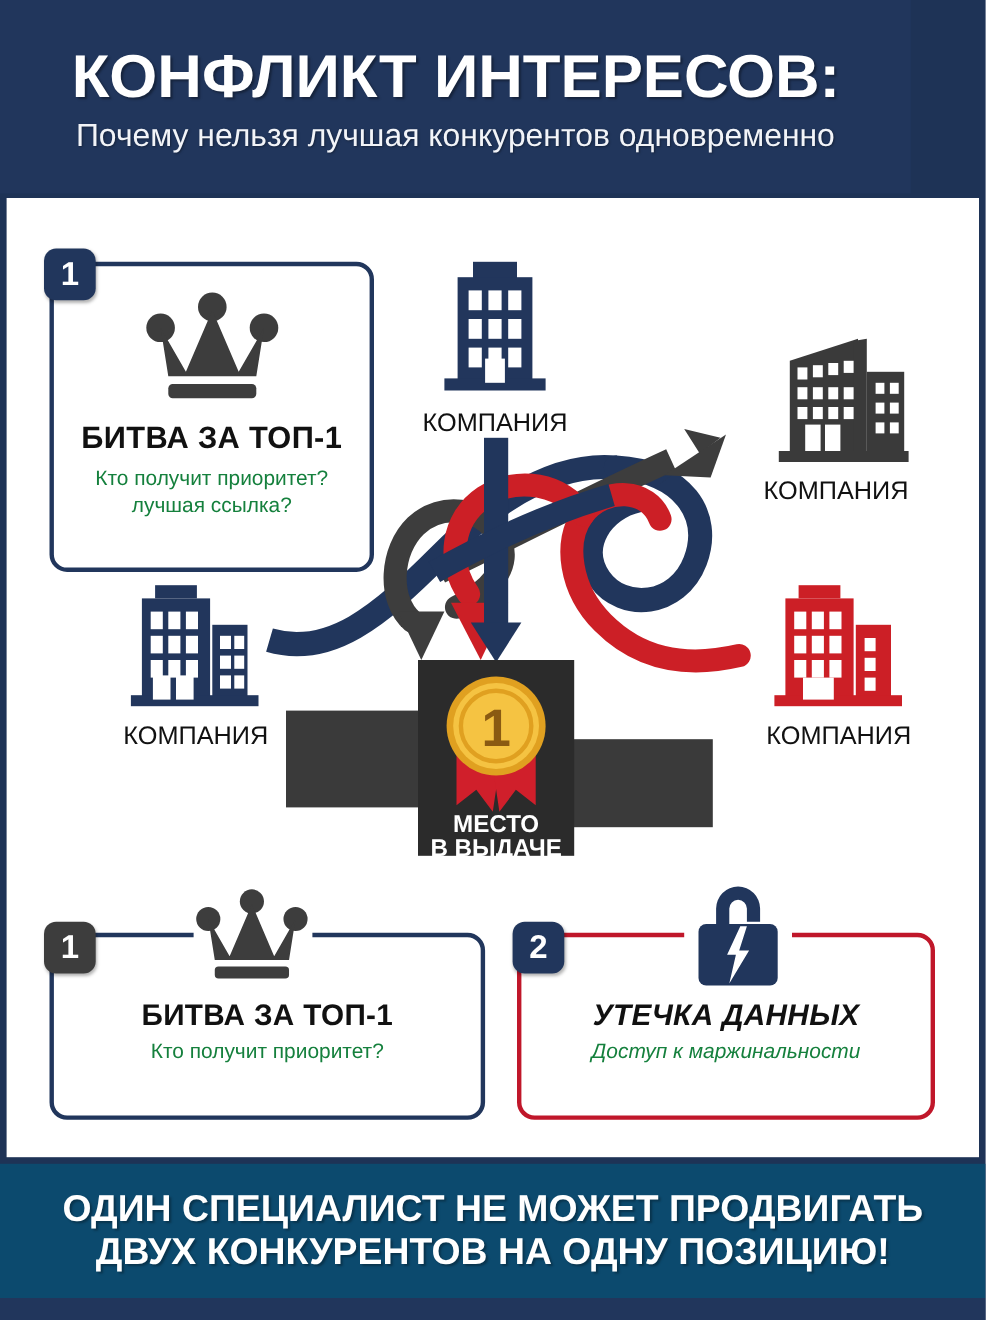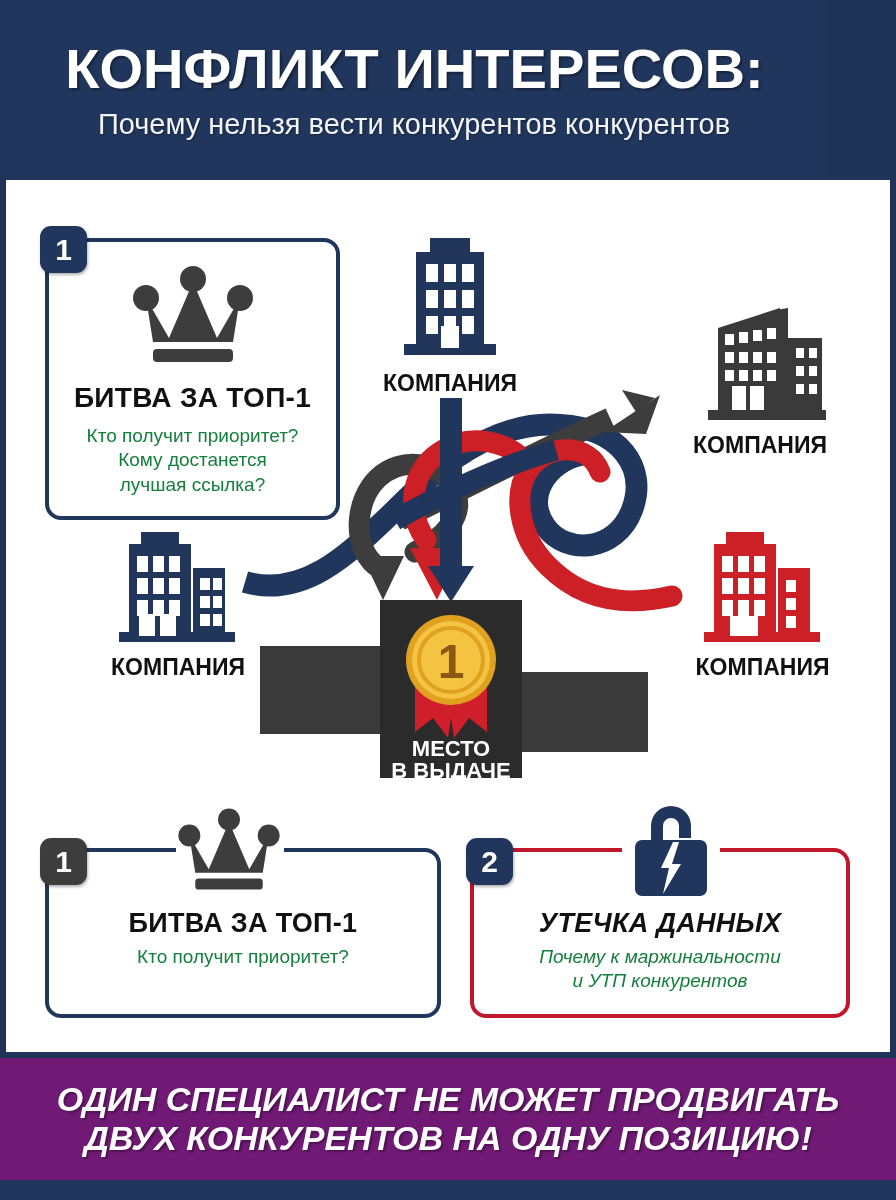--- a/index.html
+++ b/index.html
@@ -86,21 +86,21 @@
     position:absolute; left:0; right:0; top:140px;
   }
 
   
   .crown-wrap { position:absolute; }
   #crown-top { left:129px; top:264px; width:128px; height:100px; z-index:7; }
 
   
   .company { position:absolute; text-align:center; }
   .company-label {
-    font-size:23px; font-weight:bold; color:#111111;
+    font-size:23px; font-weight:normal; color:#111111;
     margin-top:2px; white-space:nowrap;
   }
   #company-top   { left:355px; top:236px; width:190px; }
   #company-right { left:655px; top:306px; width:210px; }
   #company-left  { left:78px;  top:528px; width:200px; }
   #company-bottomright { left:660px; top:528px; width:205px; }
 
   
   #arrow-layer {
     position:absolute; left:0; top:0; width:896px; height:1200px;
@@ -126,40 +126,40 @@
 
   #card-bl .card-inner, #card-br .card-inner {
     position:absolute; left:0; right:0; top:56px;
   }
   #card-bl .card-title, #card-br .card-title { font-size:27px; }
   #card-bl .card-body, #card-br .card-body { font-size:19px; margin-top:6px; }
 
   
   .footer {
     position:absolute; left:0; top:1058px; width:896px; height:122px;
-    background:#701a75;
-    display:flex; flex-direction:column; align-items:center; justify-content:center;font-style:italic;
+    background:#0c4a6e;
+    display:flex; flex-direction:column; align-items:center; justify-content:center;
   }
   .footer-line {
     color:#ffffff; font-size:34px; font-weight:bold;
     text-shadow:2px 2px 2px rgba(0,0,0,.30);
     line-height:1.15; white-space:nowrap;
     transform:scaleX(1.0);
   }
   .footer-strip {
     position:absolute; left:0; top:1180px; width:896px; height:20px;
     background:#21365c;
   }
 </style>
 </head>
 <body>
 
 <div class="header">
   <div class="header-title">КОНФЛИКТ ИНТЕРЕСОВ:</div>
-  <div class="header-sub">Почему нельзя вести конкурентов конкурентов</div>
+  <div class="header-sub">Почему нельзя лучшая конкурентов одновременно</div>
 </div>
 
 <div class="canvas"></div>
 
 <svg id="arrow-layer" viewBox="0 0 896 1200">
   <defs>
     <marker id="mk-navy" markerWidth="6" markerHeight="6" refX="3" refY="3" orient="auto">
       <path d="M0,0 L6,3 L0,6 Z" fill="#21365c"></path>
     </marker>
   </defs>
@@ -324,21 +324,20 @@
     <text x="199" y="158" font-family="Liberation Sans, sans-serif" font-size="22" font-weight="bold" fill="#ffffff" text-anchor="middle" id="podium-l1">МЕСТО</text>
     <text x="199" y="180" font-family="Liberation Sans, sans-serif" font-size="22" font-weight="bold" fill="#ffffff" text-anchor="middle" id="podium-l2">В ВЫДАЧЕ</text>
   </svg>
 </div>
 
 <div class="card" id="card-top">
   <div class="card-inner">
     <div class="card-title">БИТВА ЗА ТОП-1</div>
     <div class="card-body">
       <div>Кто получит приоритет?</div>
-      <div>Кому достанется</div>
       <div>лучшая ссылка?</div>
     </div>
   </div>
 </div>
 <div class="badge" id="badge-top">1</div>
 <div class="crown-wrap" id="crown-top">
   <svg width="128" height="100" viewBox="0 0 128 100">
     <circle cx="64" cy="15" r="13" fill="#3d3d3d"></circle>
     <circle cx="17" cy="34" r="13" fill="#3d3d3d"></circle>
     <circle cx="111" cy="34" r="13" fill="#3d3d3d"></circle>
@@ -364,22 +363,21 @@
     <circle cx="111" cy="34" r="13" fill="#3d3d3d"></circle>
     <path d="M17,34 L40,74 L64,18 L88,74 L111,34 L104,78 L24,78 Z" fill="#3d3d3d"></path>
     <rect x="24" y="85" width="80" height="13" rx="4" fill="#3d3d3d"></rect>
   </svg>
 </div>
 
 <div class="card card-red" id="card-br">
   <div class="card-inner">
     <div class="card-title">УТЕЧКА ДАННЫХ</div>
     <div class="card-body">
-      <div>Почему к маржинальности</div>
-      <div>и УТП конкурентов</div>
+      <div>Доступ к маржинальности</div>
     </div>
   </div>
 </div>
 <div class="notch" style="left:622px; top:842px; width:98px; height:12px;"></div>
 <div class="badge" id="badge-br">2</div>
 <div id="lock-br" style="position:absolute;">
   <svg width="92" height="104" viewBox="0 0 92 104">
     <path d="M26,44 L26,28 A20,20 0 0 1 66,28 L66,40 L54,40 L54,28
              A8,8 0 0 0 38,28 L38,44 Z" fill="#21365c"></path>
     <rect x="10" y="42" width="72" height="56" rx="7" fill="#21365c"></rect>

